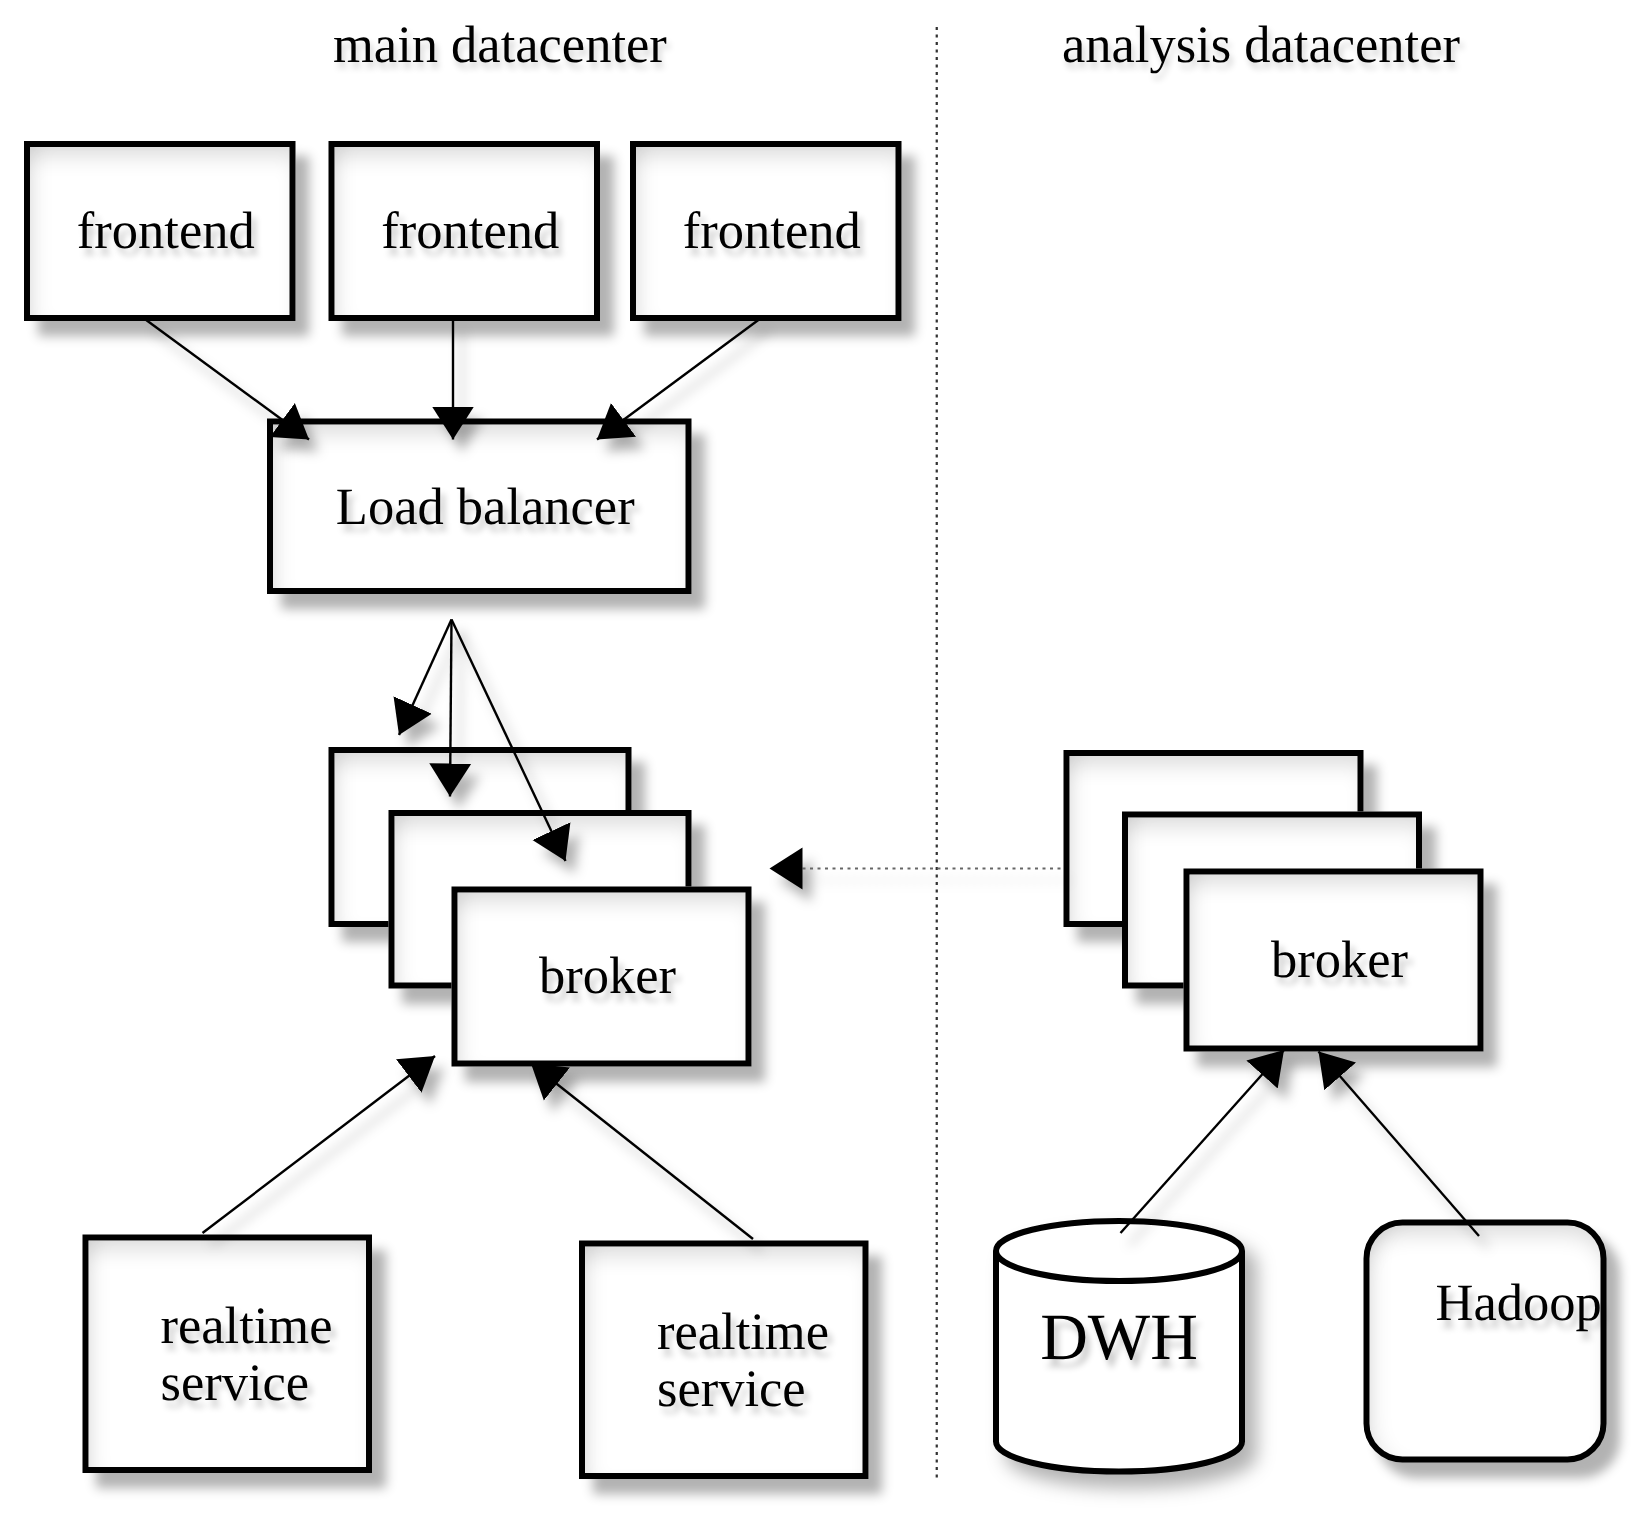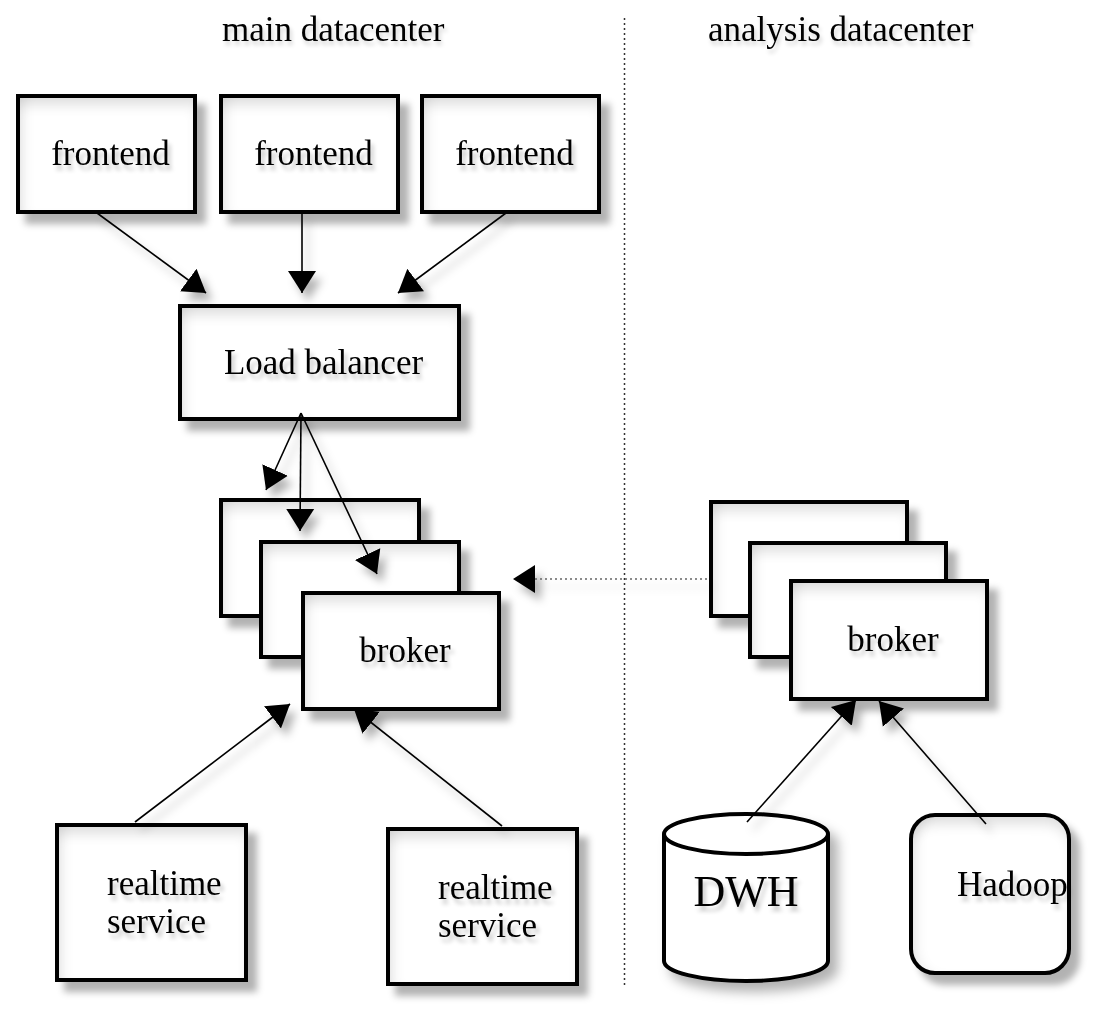--- a/index.html
+++ b/index.html
@@ -37,21 +37,21 @@
     margin-left: 32px;
   }
   .rect-bias { padding-right: 24px; }      
   .rt { justify-content: flex-start; }
   .rt .lbl { width: 140px; padding-left: 16px; line-height: 38px; }
   .hadoop {
     border-radius: 26px;
     align-items: flex-start;
     justify-content: flex-start;
   }
-  .hadoop .lbl { padding: 48px 0 0 12px; }
+  .hadoop .lbl { padding: 32px 0 0 12px; }
   .dwh-label {
     position: absolute;
     left: 664px; top: 866px; width: 164px;
     text-align: center;
     font-size: 44px;
     text-shadow: 3px 5px 4px rgba(0,0,0,0.22);
   }
   svg.layer {
     position: absolute;
     left: 0; top: 0;
@@ -83,21 +83,21 @@
     <div class="node" style="left:16px; top:94px; width:181px; height:120px;">
       <span class="lbl rect-bias">frontend</span>
     </div>
     <div class="node" style="left:219px; top:94px; width:181px; height:120px;">
       <span class="lbl rect-bias">frontend</span>
     </div>
     <div class="node" style="left:420px; top:94px; width:181px; height:120px;">
       <span class="lbl rect-bias">frontend</span>
     </div>
 
-    <div class="node" style="left:178px; top:304px; width:283px; height:117px;">
+    <div class="node" style="left:178px; top:279px; width:283px; height:117px;">
       <span class="lbl rect-bias">Load balancer</span>
     </div>
 
     <div class="node" style="left:219px; top:498px; width:202px; height:120px;"></div>
     <div class="node" style="left:259px; top:540px; width:202px; height:119px;"></div>
     <div class="node" style="left:301px; top:591px; width:200px; height:120px;">
       <span class="lbl rect-bias">broker</span>
     </div>
 
     <div class="node" style="left:709px; top:500px; width:200px; height:118px;"></div>

